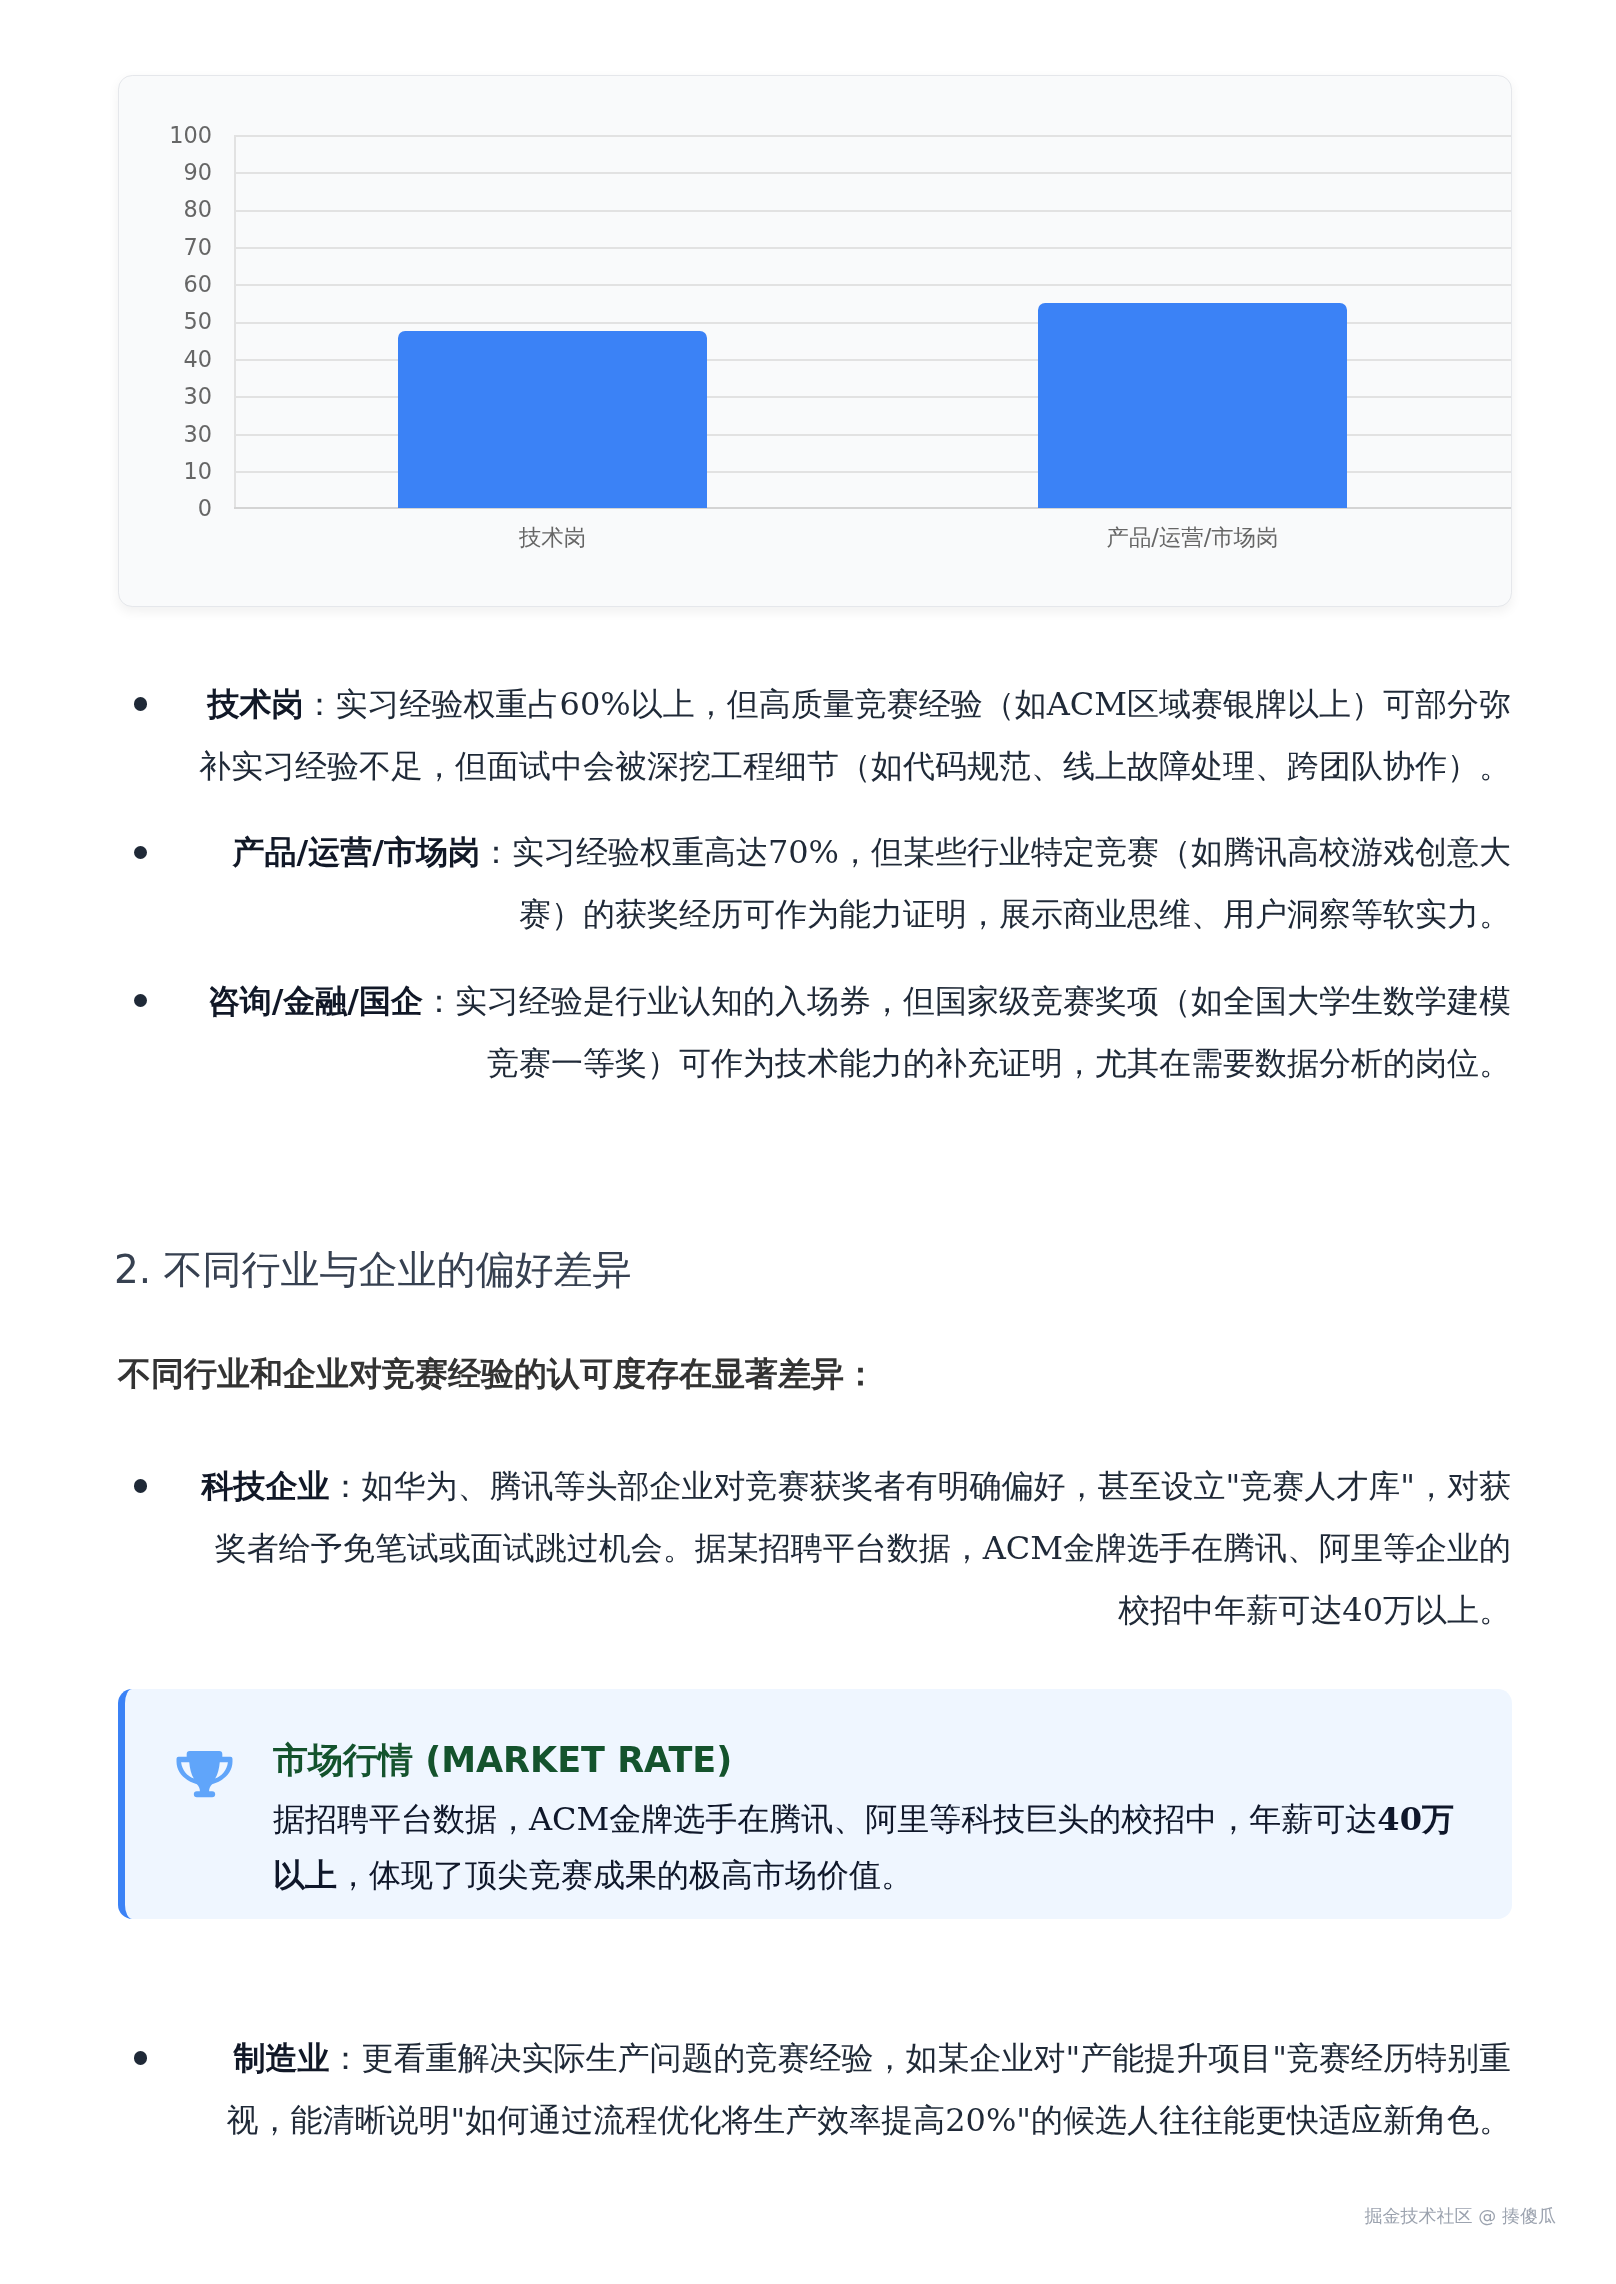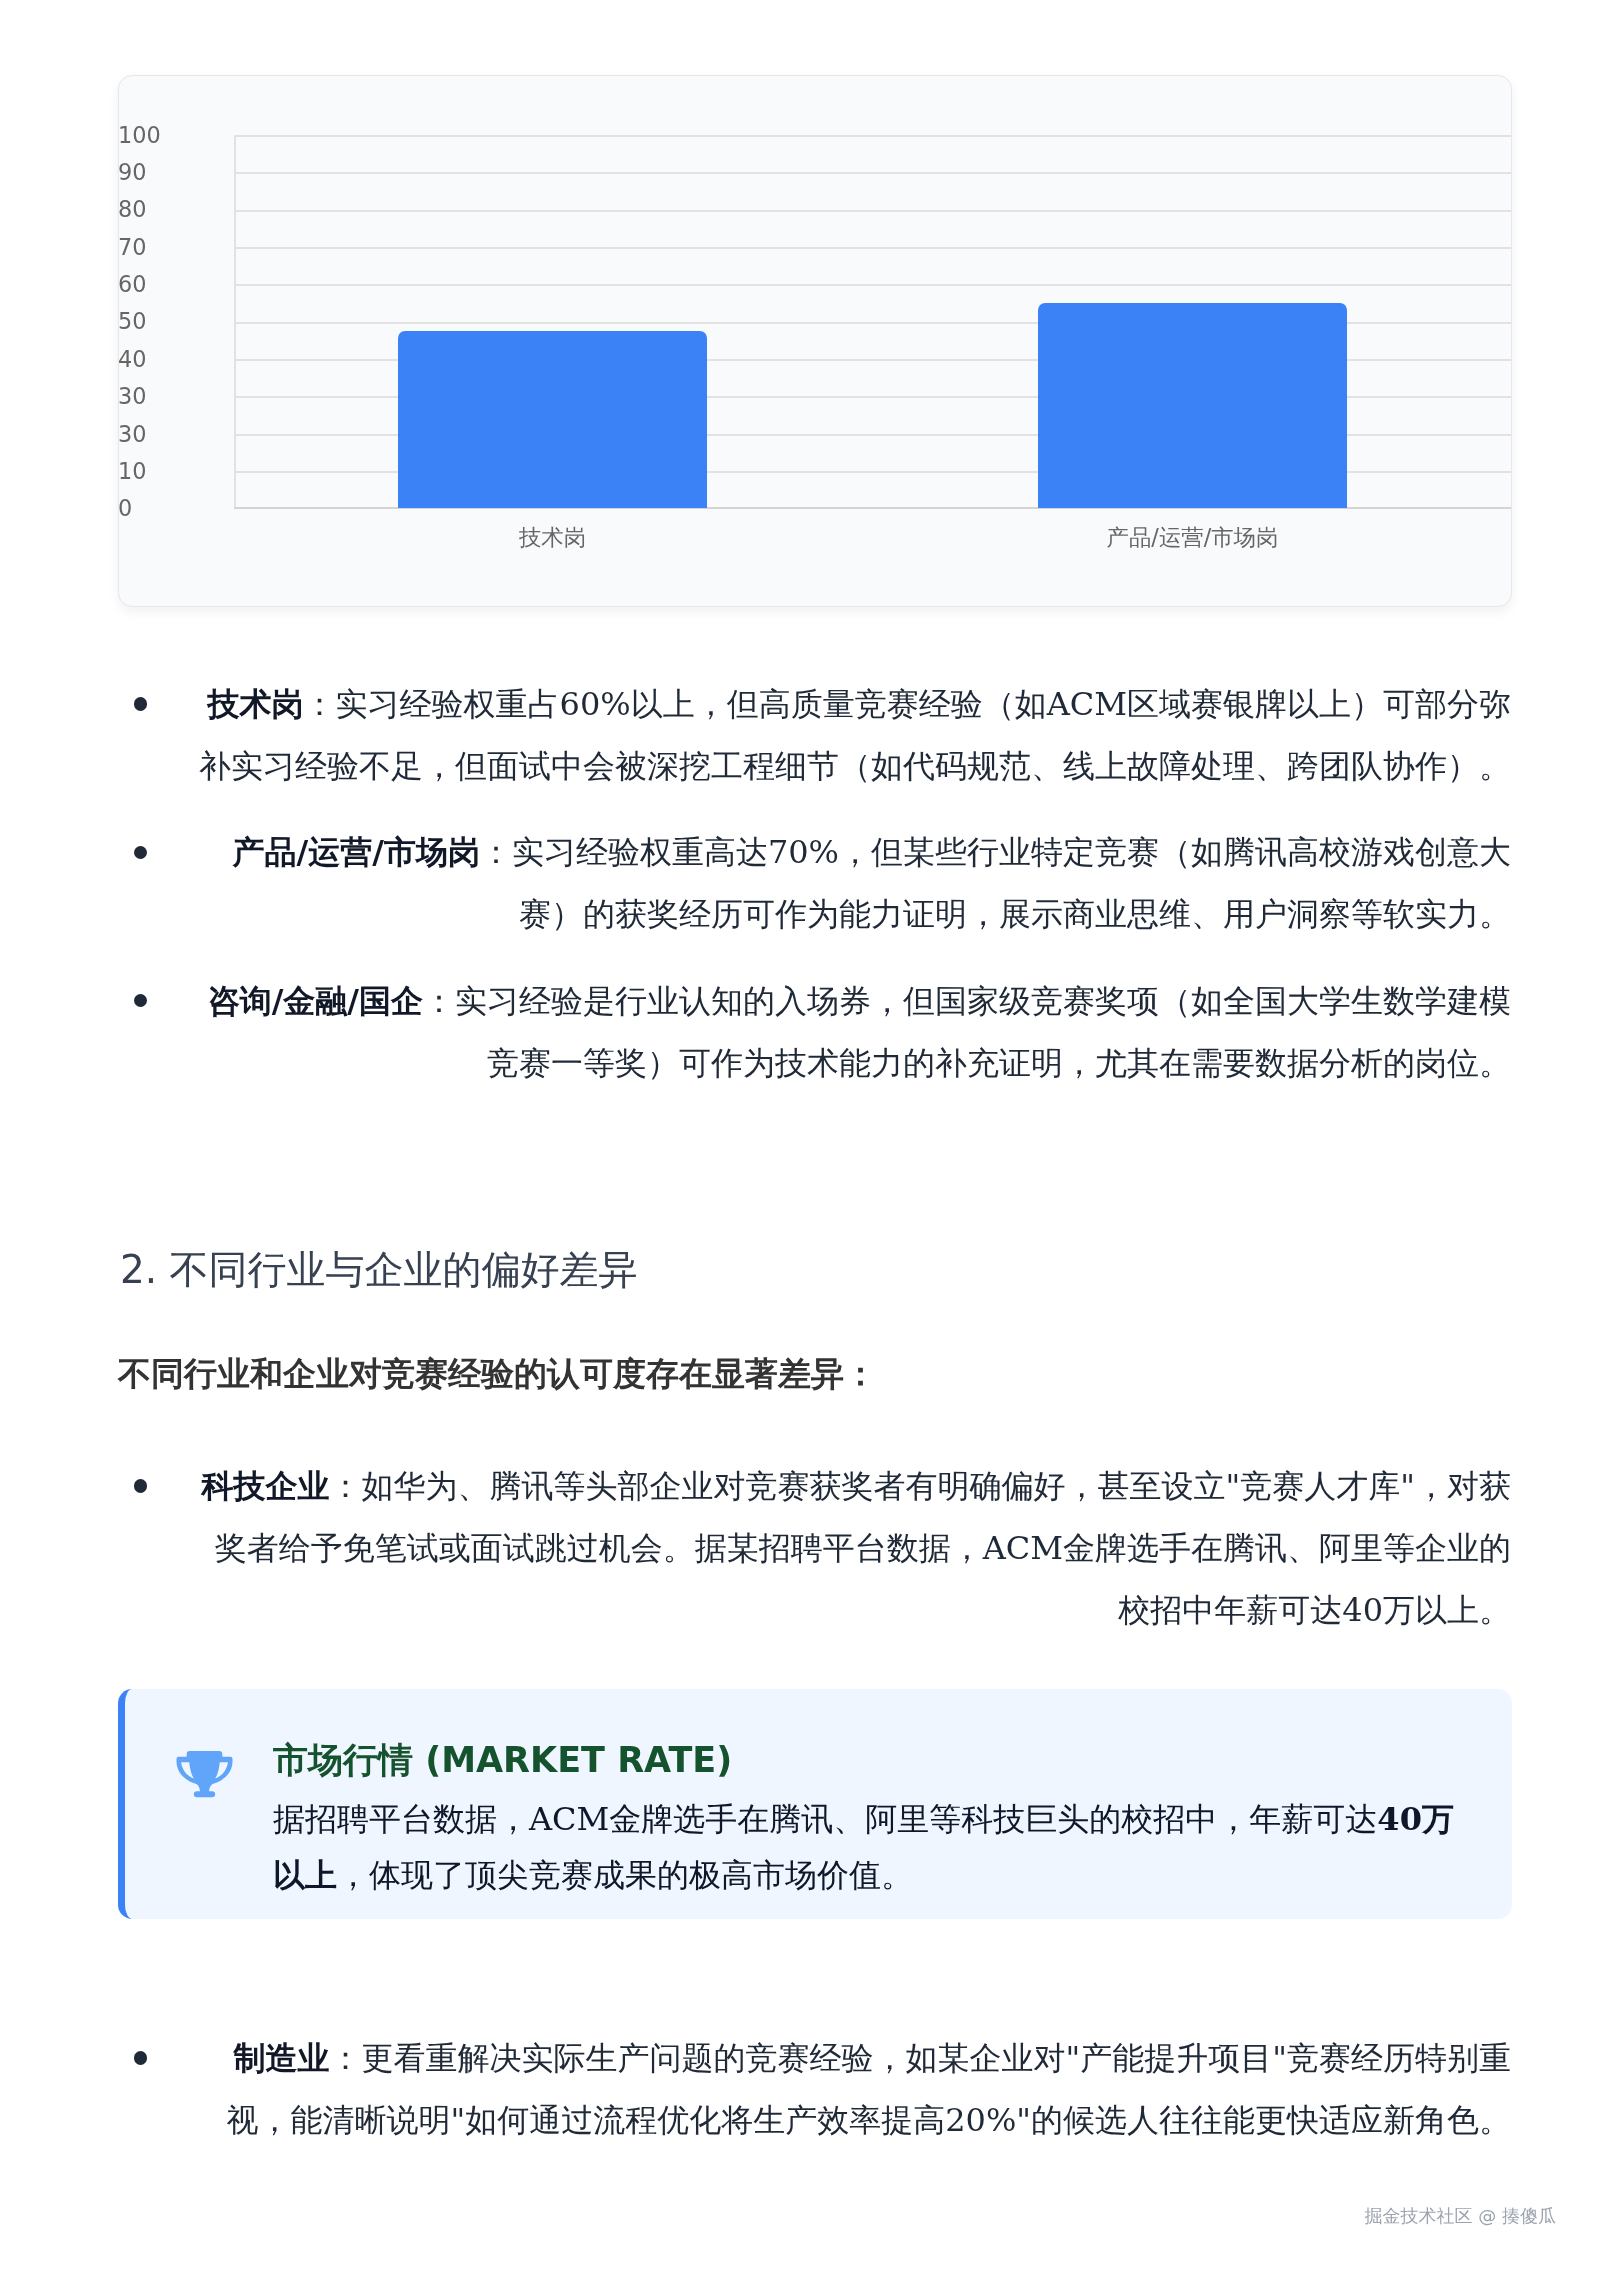--- a/index.html
+++ b/index.html
@@ -5,35 +5,35 @@
   html, body { margin:0; padding:0; background:#ffffff; }
   body { width:1617px; height:2284px; position:relative; overflow:hidden;
          font-family:"DejaVu Serif","Liberation Serif",serif; color:#1f2937; }
 
   
   .chart-card { position:absolute; left:118px; top:75px; width:1394px; height:532px;
     background:#f9fafb; border:1.5px solid #e5e7eb; border-radius:14.2px; box-sizing:border-box;
     box-shadow:0 4.1px 12.2px rgba(0,0,0,0.06); }
   .plot { position:absolute; left:118px; top:135px; width:1393px; height:373px; }
   .gridline { position:absolute; left:116px; right:0; height:2px; background:#e2e2e2; }
-  .ytick { position:absolute; left:0; width:94px; text-align:left;
+  .ytick { position:absolute; left:0; width:94px; text-align:right;
     font-family:"DejaVu Sans","Liberation Sans",sans-serif; font-size:22.4px; color:#666; line-height:22.4px; }
   .yaxis-line { position:absolute; left:116px; top:0; width:1.5px; height:373px; background:#e2e2e2; }
   .xaxis-line { position:absolute; left:116px; right:0; bottom:-1px; height:2.5px; background:#d4d4d4; }
   .bar { position:absolute; bottom:0; background:#3b82f6; border-radius:7.1px 7.1px 0 0; }
   .xtick { position:absolute; top:529px; width:407px; text-align:center;
     font-family:"DejaVu Sans","Liberation Sans",sans-serif; font-size:22.4px; color:#666; }
 
   
   .bullets { position:absolute; left:117px; width:1394px; margin:0; padding:0; list-style:none; }
   .bullets li { position:relative; padding-left:73px; font-size:32px; line-height:62px; margin:0 0 24.4px 0;text-align:right; }
   .bullets li .dot { position:absolute; left:17px; top:24.4px; width:13.2px; height:13.2px; border-radius:50%; background:#1f2937; }
   .bullets li b { font-weight:bold; color:#111827; }
 
-  .h3 { position:absolute; left:120px; top:1244px; font-family:"DejaVu Sans","Liberation Sans",sans-serif;
+  .h3 { position:absolute; left:114px; top:1244px; font-family:"DejaVu Sans","Liberation Sans",sans-serif;
         font-size:39px; color:#374151; font-weight:normal; margin:0; line-height:51px; }
   .intro { position:absolute; left:118px; top:1348px; font-size:33px; font-weight:bold; color:#333; margin:0; line-height:51px; }
 
   
   .callout { position:absolute; left:118px; top:1689px; width:1394px; height:230px;
     background:#eff6ff; border-left:7.1px solid #3b82f6; border-radius:14.2px; box-sizing:border-box; }
   .callout .icon { position:absolute; left:51px; top:62px; width:57px; height:51px; }
   .callout .title { position:absolute; left:148px; top:46px; font-family:"DejaVu Sans","Liberation Sans",sans-serif;
     font-size:35px; font-weight:bold; color:#14532d; line-height:51px; }
   .callout .body { position:absolute; left:148px; top:102px; right:41px; font-size:32px; line-height:56px; color:#0f172a; }

